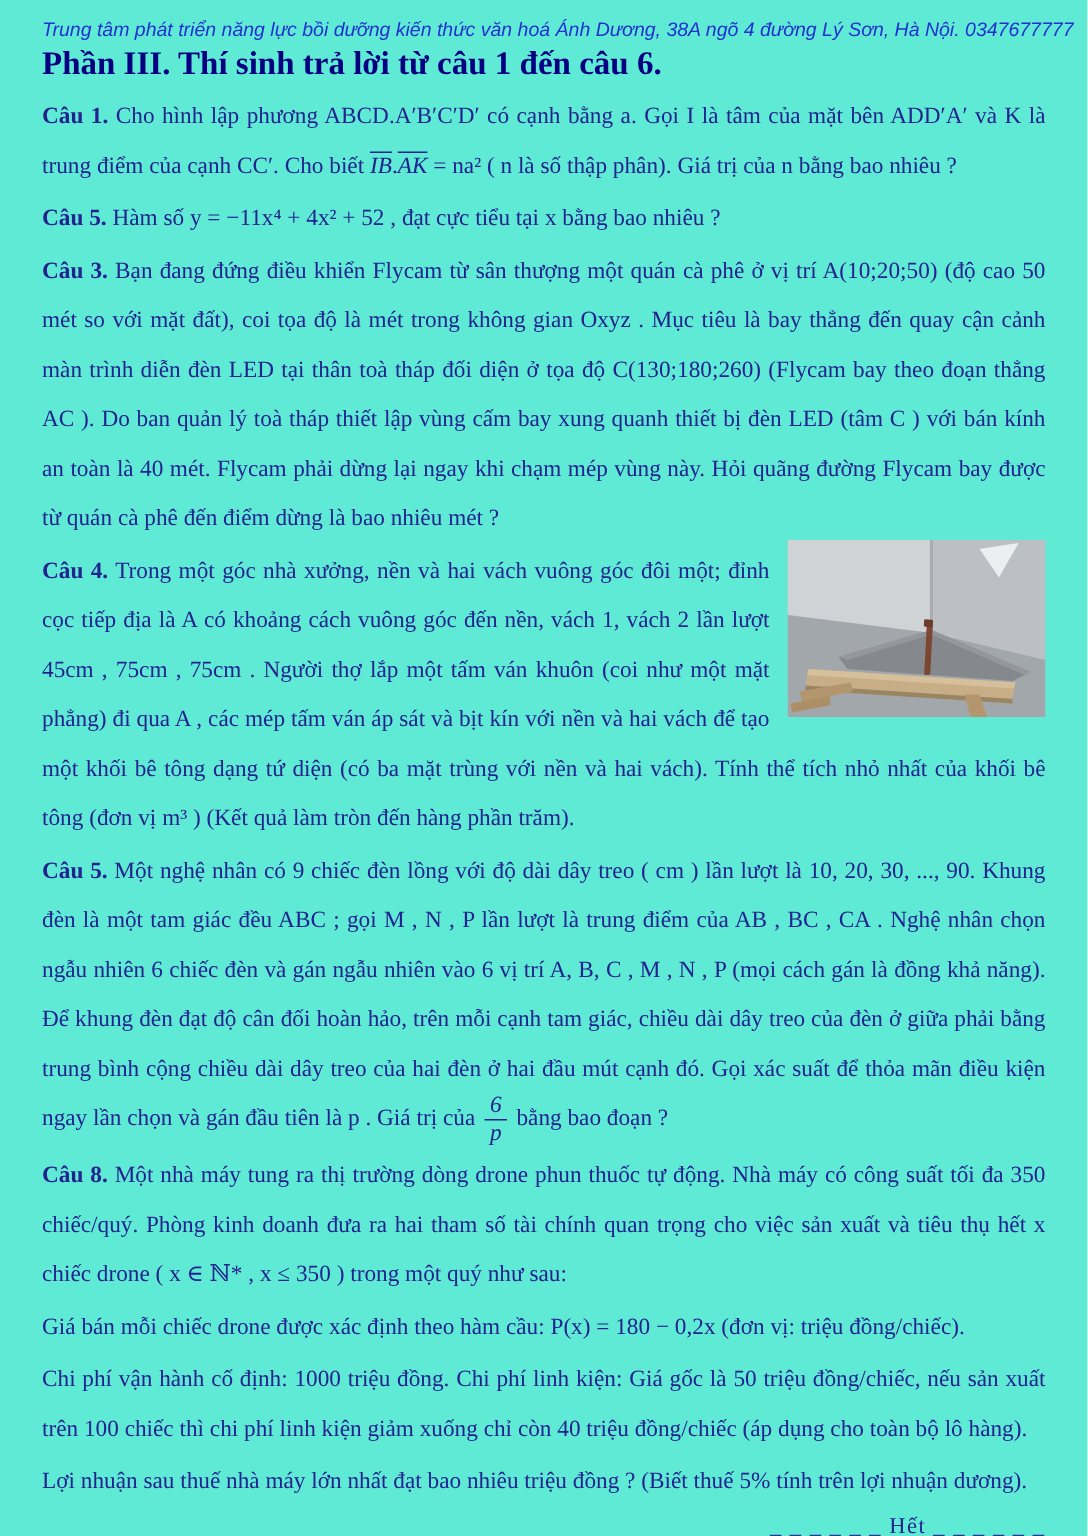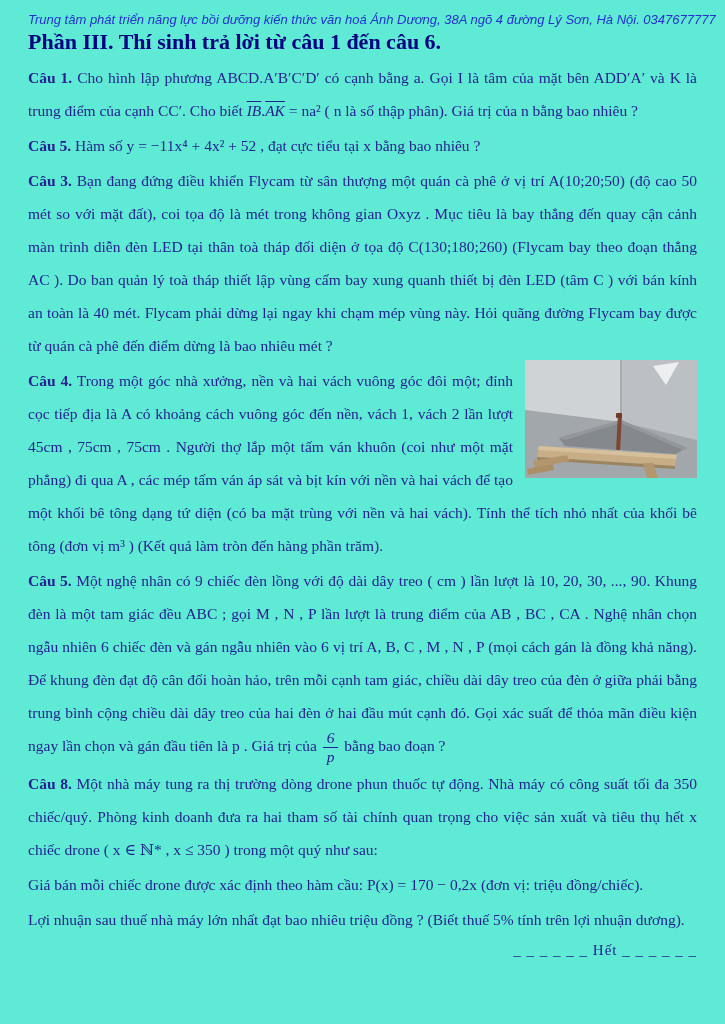--- a/index.html
+++ b/index.html
@@ -102,20 +102,21 @@
     </svg>
       </span><span class="lbl">Câu 4.</span><span> Trong một góc nhà xưởng, nền và hai vách vuông góc đôi một; đỉnh cọc tiếp địa là A có khoảng cách vuông góc đến nền, vách 1, vách 2 lần lượt 45cm , 75cm , 75cm . Người thợ lắp một tấm ván khuôn (coi như một mặt phẳng) đi qua A , các mép tấm ván áp sát và bịt kín với nền và hai vách để tạo một khối bê tông dạng tứ diện (có ba mặt trùng với nền và hai vách). Tính thể tích nhỏ nhất của khối bê tông (đơn vị m³ ) (Kết quả làm tròn đến hàng phần trăm).</span></p>
 
   <p class="q"><span class="lbl">Câu 5.</span><span> Một nghệ nhân có 9 chiếc đèn lồng với độ dài dây treo ( cm ) lần lượt là 10, 20, 30, ..., 90. Khung đèn là một tam giác đều ABC ; gọi M , N , P lần lượt là trung điểm của AB , BC , CA . Nghệ nhân chọn ngẫu nhiên 6 chiếc đèn và gán ngẫu nhiên vào 6 vị trí A, B, C , M , N , P (mọi cách gán là đồng khả năng). Để khung đèn đạt độ cân đối hoàn hảo, trên mỗi cạnh tam giác, chiều dài dây treo của đèn ở giữa phải bằng trung bình cộng chiều dài dây treo của hai đèn ở hai đầu mút cạnh đó. Gọi xác suất để thỏa mãn điều kiện ngay lần chọn và gán đầu tiên là p . Giá trị của </span><span class="frac">
         <span class="num">6</span>
         <span class="den">p</span>
       </span><span> bằng bao đoạn ?</span></p>
 
   <p class="q"><span class="lbl">Câu 8.</span><span> Một nhà máy tung ra thị trường dòng drone phun thuốc tự động. Nhà máy có công suất tối đa 350 chiếc/quý. Phòng kinh doanh đưa ra hai tham số tài chính quan trọng cho việc sản xuất và tiêu thụ hết x chiếc drone ( x ∈ ℕ* , x ≤ 350 ) trong một quý như sau:</span></p>
 
-  <p class="q">Giá bán mỗi chiếc drone được xác định theo hàm cầu:  P(x) = 170 − 0,2x  (đơn vị: triệu đồng/chiếc).</p>
+  <p class="q">Giá bán mỗi chiếc drone được xác định theo hàm cầu:  P(x) = 180 − 0,2x  (đơn vị: triệu đồng/chiếc).</p>
 
+  <p class="q">Chi phí vận hành cố định: 1000 triệu đồng. Chi phí linh kiện: Giá gốc là 50 triệu đồng/chiếc, nếu sản xuất trên 100 chiếc thì chi phí linh kiện giảm xuống chỉ còn 40 triệu đồng/chiếc (áp dụng cho toàn bộ lô hàng).</p>
 
   <p class="q">Lợi nhuận sau thuế nhà máy lớn nhất đạt bao nhiêu triệu đồng ? (Biết thuế 5% tính trên lợi nhuận dương).</p>
 
   <div class="end-marker">_ _ _ _ _ _ Hết _ _ _ _ _ _</div>
 
 </div>
 
 </body></html>

